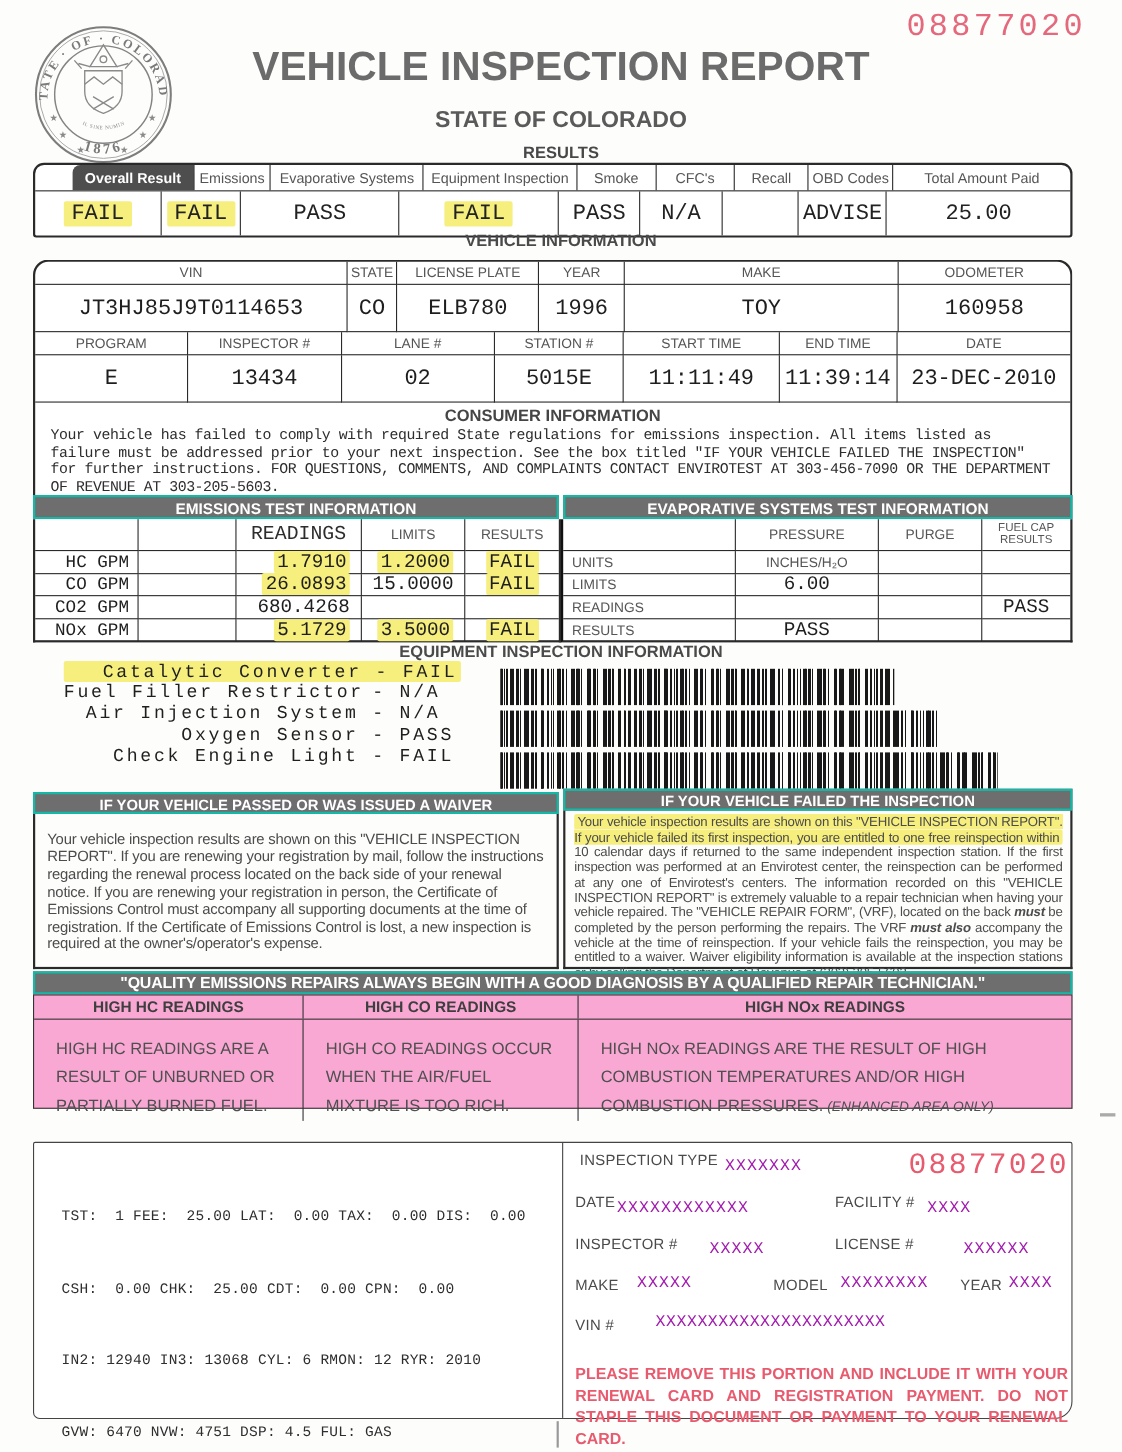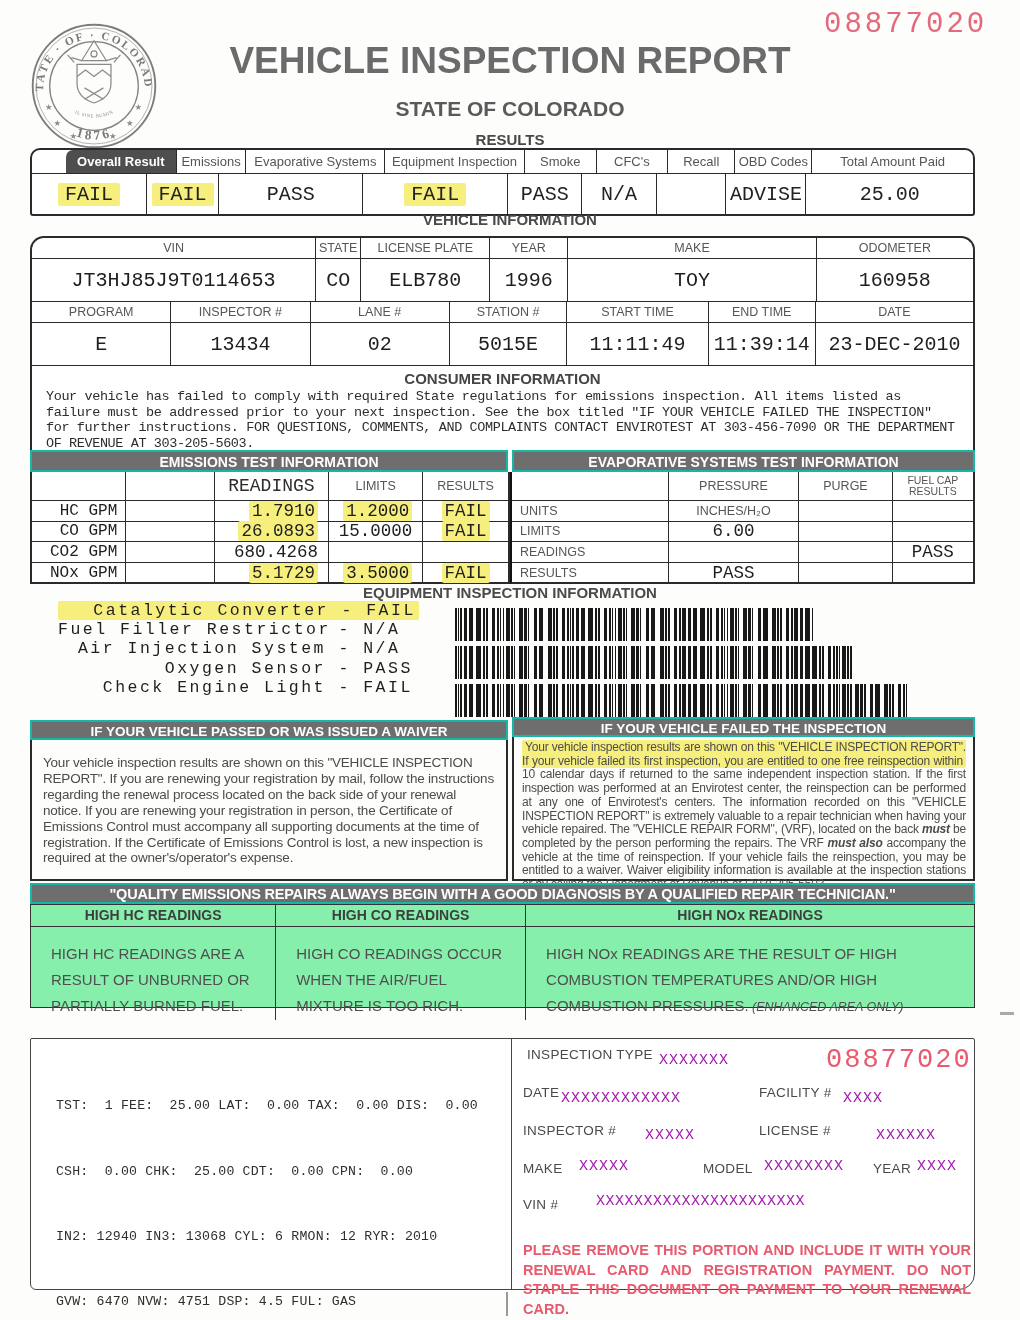--- a/index.html
+++ b/index.html
@@ -94,21 +94,21 @@
   .passed-head { left:30px; top:720px; width:478px; }
   .failed-head { left:512px; top:717px; width:463px; }
   .passed-body { left:30px; top:740px; width:478px; height:141px; border:2px solid #2a2a2a; border-top:none;
     padding:15px 9px 0 11px; font-size:13.5px; line-height:15.9px; color:#4c4c4c; letter-spacing:-0.2px; }
   .failed-body { left:512px; top:737px; width:463px; height:144px; border:2px solid #2a2a2a; border-top:none;
     padding:4px 7px 0 8px; font-size:12px; line-height:13.7px; color:#4c4c4c; letter-spacing:-0.2px; text-align:justify; }
   .failed-body b { font-style:italic; }
 
   
   .banner { left:30px; top:883px; width:945px; height:21px; font-size:14.5px; line-height:19px; letter-spacing:-0.2px; }
-  .rd-table { left:30px; top:904px; width:945px; height:104px; border:1.5px solid #333; background:#86efac; display:flex; flex-direction:column; }
+  .rd-table { left:30px; top:904px; width:945px; height:104px; border:1.5px solid #333; background:#f9a8d4; display:flex; flex-direction:column; }
   .rd-hdr { display:flex; border-bottom:1.2px solid #333; }
   .rd-hdr > div { height:21px; font-size:14px; font-weight:bold; color:#3e3e3e; text-align:center; line-height:20px; border-right:1.2px solid #333; }
   .rd-hdr > div:last-child { border-right:none; }
   .rd-body { display:flex; flex:1; }
   .rd-body > div { border-right:1.2px solid #333; padding:14px 18px 0 20px; font-size:15px; line-height:26px; color:#4f4f4f; }
   .rd-body > div:last-child { border-right:none; }
   .rd-c1 { width:26.0%; } .rd-c2 { width:26.5%; } .rd-c3 { width:47.5%; }
   .rd-note { font-style:italic; font-size:12.5px; letter-spacing:0; }
 
   

